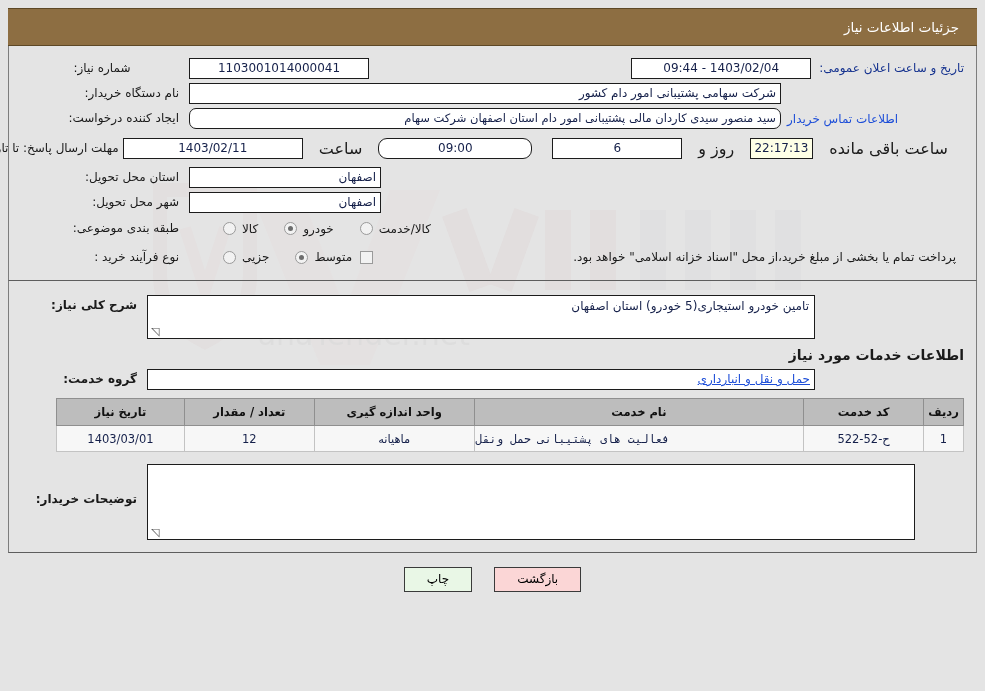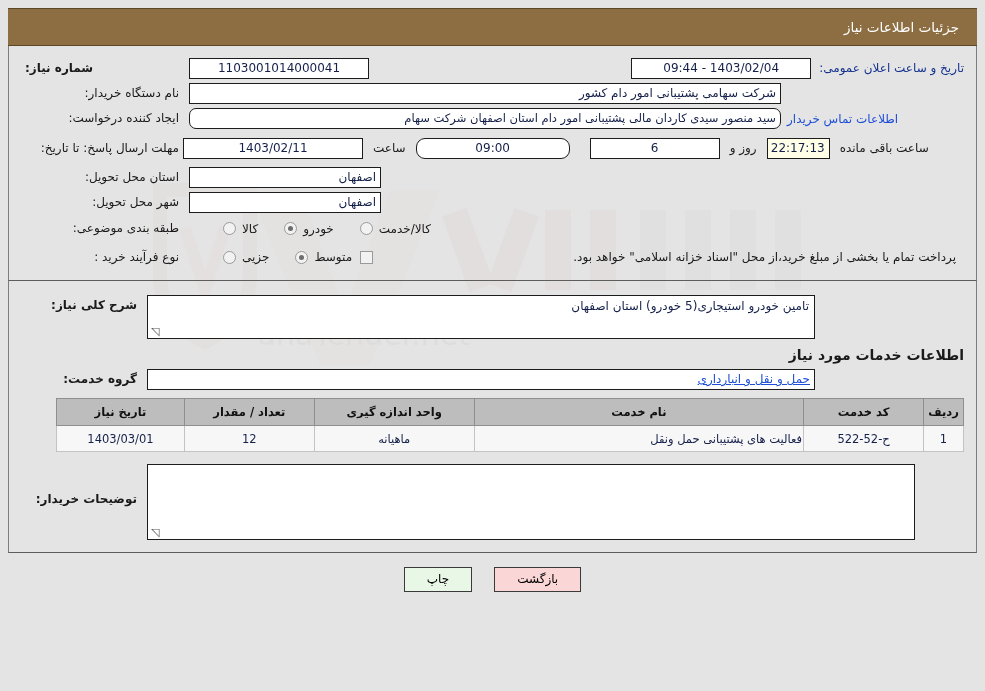--- a/index.html
+++ b/index.html
@@ -92,22 +92,22 @@
     padding: 0 4px;
     text-align: center;
     font-family: "DejaVu Sans", "Liberation Sans", sans-serif;
     overflow: hidden;
     white-space: nowrap;
   }
   .tbox.right { text-align: right; }
   .tbox.yellow { background: #feffe6; }
 
   .mini-lbl {
-    font-size: 12px;
-    padding: 0 10px;
+    font-size: 16px;
+    padding: 0 16px;
     white-space: nowrap;
     text-align: right;
   }
 
   
   .radio-wrap { display: flex; align-items: center; gap: 6px; margin-left: 26px; }
   .radio {
     width: 13px; height: 13px; border-radius: 50%;
     border: 1px solid #9a9a9a;
     background: #f2f2f2;
@@ -178,21 +178,21 @@
     text-align: center;
   }
   .tbl td {
     background: #f7f7f7;
     border: 1px solid #c3c3c3;
     height: 26px;
     text-align: center;
     color: #15204a;
     font-size: 11.5px;
   }
-  .tbl td.nameCell { text-align: right; }
+  .tbl td.nameCell { text-align: left; font-family: Liberation Mono, monospace; }
 
   
   .commentbox {
     border: 1px solid #1c1c1c;
     background: #ffffff;
     height: 76px;
     position: relative;
   }
 
   
@@ -253,21 +253,21 @@
   <div class="panel top">
 
     <div class="row">
       <div style="display:flex;align-items:center;">
         <span class="lbl blue">تاریخ و ساعت اعلان عمومی:</span>
         <div class="tbox" style="width:180px;margin-right:8px;">1403/02/04 - 09:44</div>
       </div>
       <div class="flexfill"></div>
       <div style="display:flex;align-items:center;">
         <div class="tbox" style="width:180px;margin-left:10px;">1103001014000041</div>
-        <span class="lbl w160" style="text-align:left;font-weight:bold;">شماره نیاز:</span>
+        <span class="lbl w160" style="text-align:center;">شماره نیاز:</span>
       </div>
     </div>
 
     <div class="row">
       <div class="flexfill"></div>
       <div style="display:flex;align-items:center;">
         <div class="tbox right" style="width:592px;margin-left:10px;">شرکت سهامی پشتیبانی امور دام کشور</div>
         <span class="lbl w160" style="text-align:right;">نام دستگاه خریدار:</span>
       </div>
     </div>

